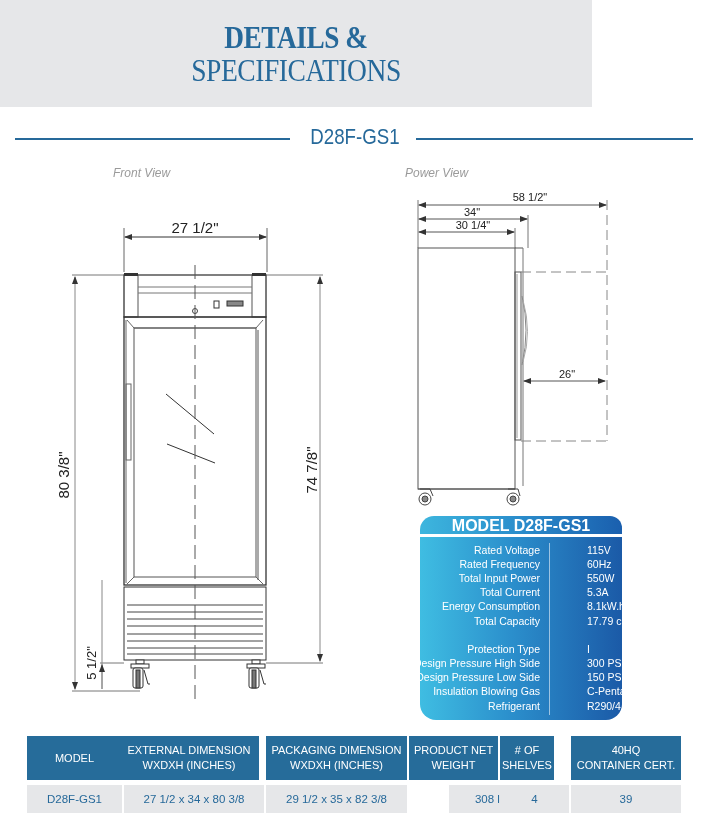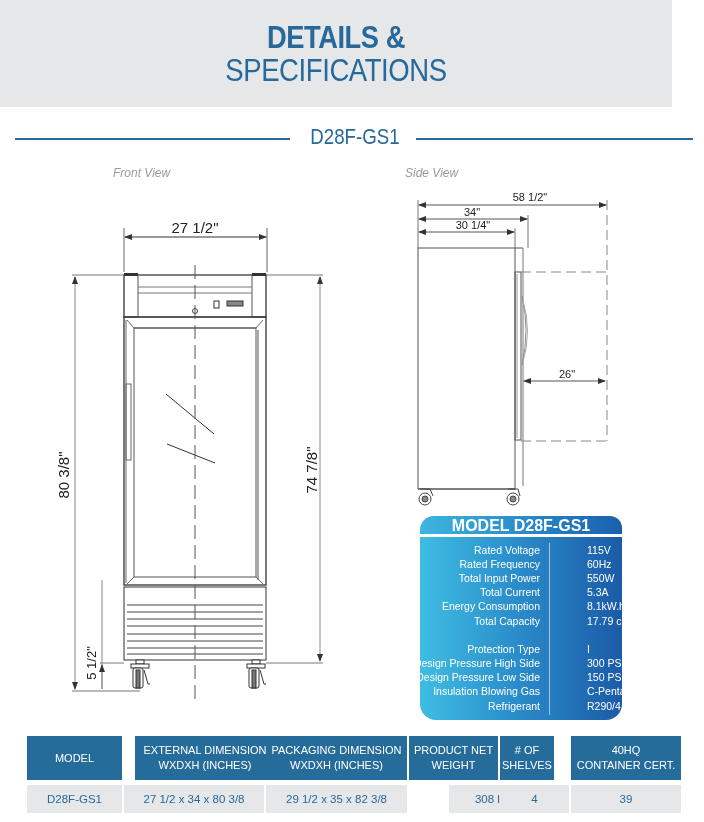--- a/index.html
+++ b/index.html
@@ -1,18 +1,18 @@
 <!DOCTYPE html>
 <html><head>
 <meta charset="utf-8">
 <style>
   html, body { margin:0; padding:0; }
   body { width:704px; height:822px; background:#ffffff; position:relative; overflow:hidden;
          font-family:"Liberation Sans", "DejaVu Sans", sans-serif; }
-  .header { position:absolute; left:0; top:0; width:672px; height:107px; background:#e6e7e9; text-align:center; }
+  .header { position:absolute; left:0; top:0; width:592px; height:107px; background:#e6e7e9; text-align:center;font-family:Liberation Serif, serif; }
   .h-bold { position:absolute; left:0; right:0; top:20px; font-size:31px; font-weight:bold; color:#26699a;
             letter-spacing:-0.5px; transform:scaleX(0.88); transform-origin:center; }
   .h-light { position:absolute; left:0; right:0; top:52px; font-size:32px; color:#26699a;
              letter-spacing:-0.5px; transform:scaleX(0.86); transform-origin:center; }
   .model-rule { position:absolute; top:138px; height:2px; background:#26699a; }
   .model-title { position:absolute; left:300px; width:110px; top:124px; text-align:center; font-size:22px; color:#26699a;
                  transform:scaleX(0.85); }
   .view-label { position:absolute; top:166px; font-size:12px; color:#9a9a9a;font-style:italic; }
   svg.drawing { position:absolute; left:0; top:0; }
   .dimtxt { font-family:"Liberation Sans", sans-serif; fill:#222; }
@@ -40,21 +40,21 @@
 <div class="header">
   <div class="h-bold">DETAILS &amp;</div>
   <div class="h-light">SPECIFICATIONS</div>
 </div>
 
 <div class="model-rule" style="left:15px; width:275px;"></div>
 <div class="model-title">D28F-GS1</div>
 <div class="model-rule" style="left:416px; width:277px;"></div>
 
 <div class="view-label" style="left:113px;">Front View</div>
-<div class="view-label" style="left:405px;">Side View</div>
+<div class="view-label" style="left:405px;">Power View</div>
 
 <svg class="drawing" width="704" height="730" viewBox="0 0 704 730">
   <defs>
     <marker id="ar" markerWidth="8" markerHeight="6" refX="7" refY="3" orient="auto-start-reverse" markerUnits="userSpaceOnUse">
       <path d="M0,0 L8,3 L0,6 z" fill="#333"></path>
     </marker>
   </defs>
 
   <g stroke="#444" fill="none" stroke-width="1">
 
@@ -221,21 +221,21 @@
         <span class="spec-label">Refrigerant</span>
         <span class="spec-value">R290/4.41oz</span>
       </div>
   </div>
 </div>
 
 <div class="tbl">
   <div class="th" style="left:0;width:95px;">
       <span>MODEL</span>
     </div>
-  <div class="th" style="left:108px;width:140px;flex-direction:column;">
+  <div class="th" style="left:92px;width:140px;flex-direction:column;">
       <span>EXTERNAL DIMENSION</span>
       <span>WXDXH (INCHES)</span>
     </div>
   <div class="th" style="left:239px;width:141px;flex-direction:column;">
       <span>PACKAGING DIMENSION</span>
       <span>WXDXH (INCHES)</span>
     </div>
   <div class="th" style="left:382px;width:89px;flex-direction:column;">
       <span>PRODUCT NET</span>
       <span>WEIGHT</span>

